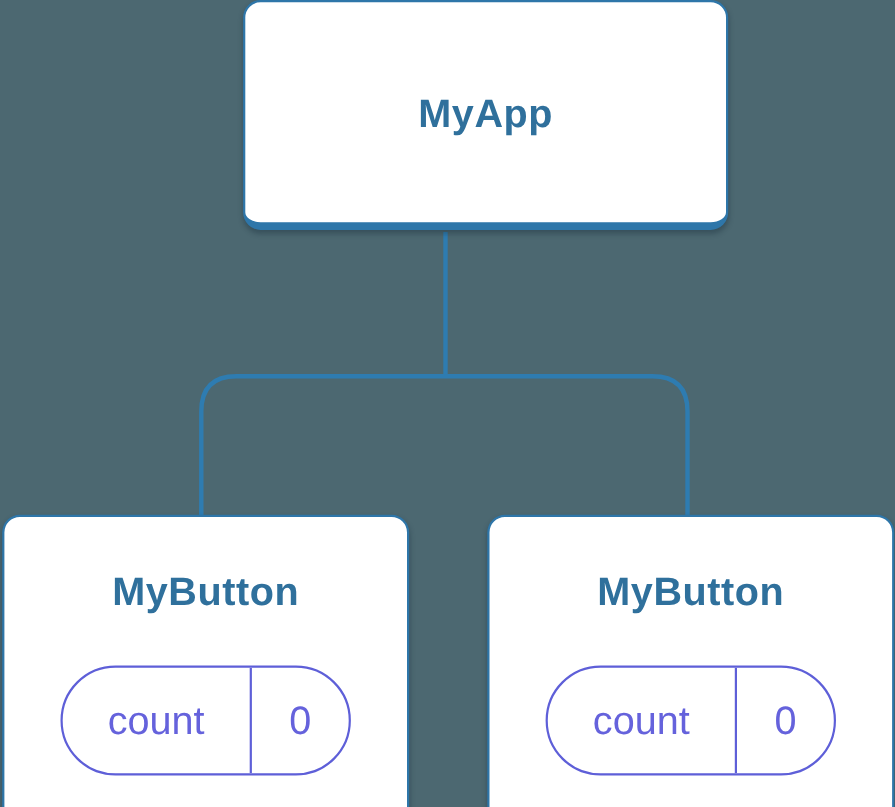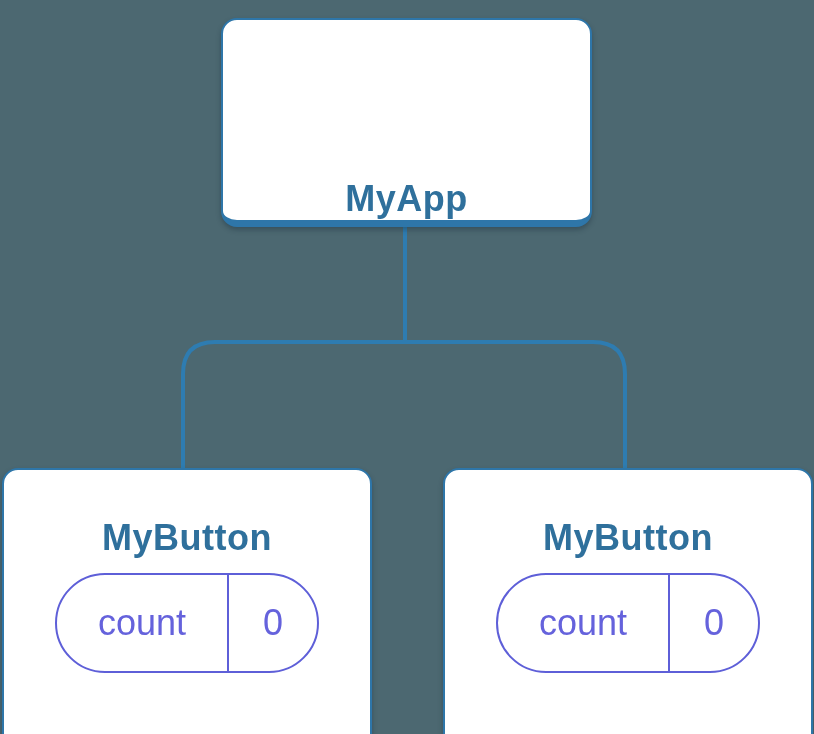--- a/index.html
+++ b/index.html
@@ -47,33 +47,33 @@
     box-shadow: 0 3px 5px rgba(20, 40, 55, 0.35);
   }
   .node-title {
     color: var(--title);
     font-size: 36px;
     font-weight: 600;
     line-height: 43px;
     letter-spacing: 0.5px;
   }
   .node-root {
-    left: 221px; top: 18px;
-    width: 371px; height: 209px;
-    justify-content: flex-end;
+    left: 221px; top: 0;
+    width: 441px; height: 209px;
+    justify-content: center;
   }
   .node-child {
     width: 370px; height: 305px;
     top: 468px;
   }
   .node-child.left  { left: 2px; }
   .node-child.right { left: 443px; }
   .node-child .node-title { margin-top: 46px; }
   .state-pill {
-    margin-top: 14px;
+    margin-top: 46px;
     width: 264px; height: 100px;
     border: 2px solid var(--pill-border);
     border-radius: 50px;
     display: flex;
     align-items: stretch;
     overflow: hidden;
     background: var(--node-bg);
   }
   .state-key {
     flex: 1;

